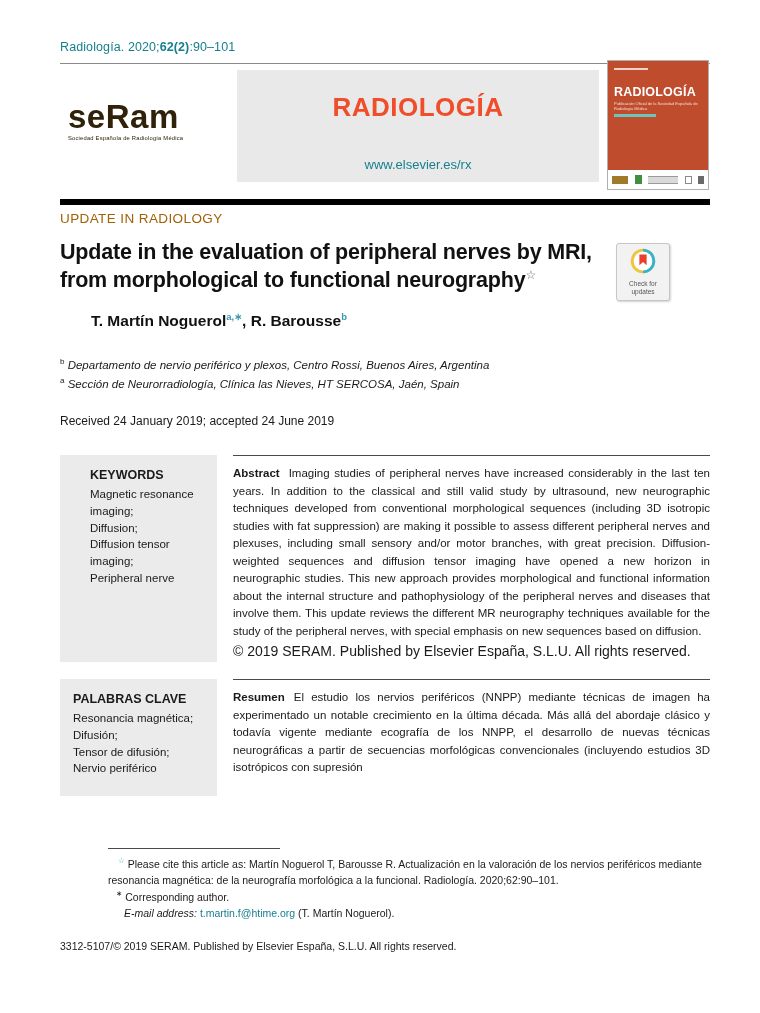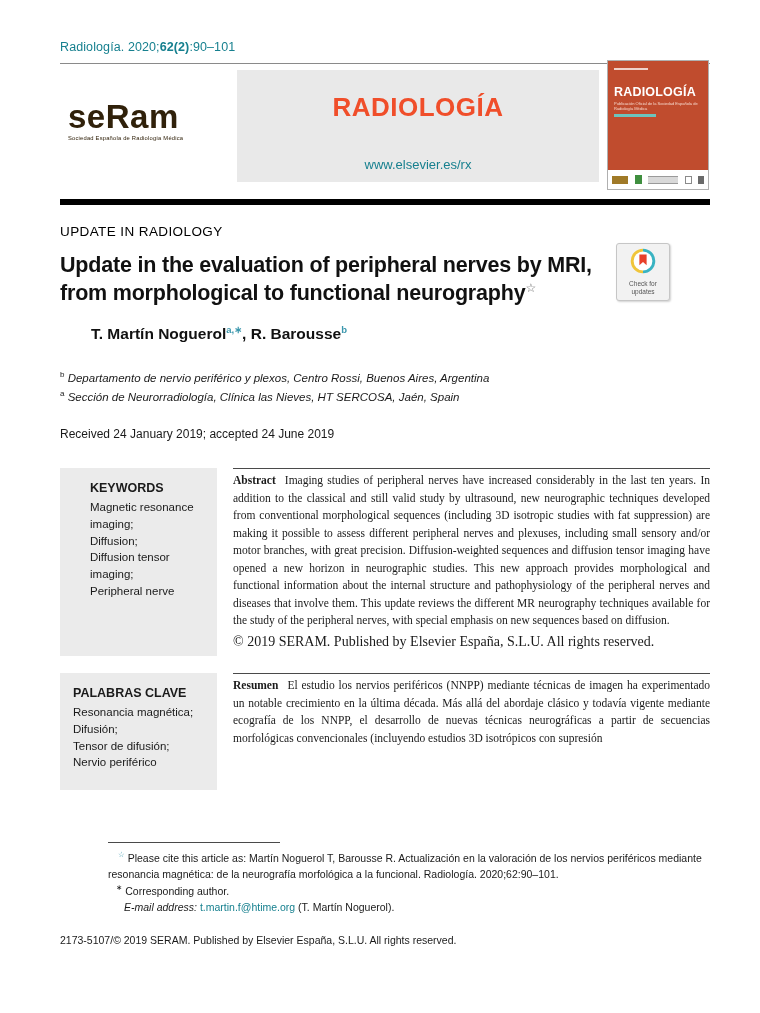--- a/index.html
+++ b/index.html
@@ -30,40 +30,40 @@
   .cover-foot{position:absolute; left:0; right:0; bottom:0; height:19px; background:#fff; display:flex; align-items:center; justify-content:space-between; padding:0 4px;}
   .cl{display:inline-block;}
   .cl-gold{width:16px; height:8px; background:#a07a28;}
   .cl-green{width:7px; height:9px; background:#3f8f3f;}
   .cl-wide{width:30px; height:8px; background:#d9d9d9; border-top:1px solid #9a9a9a; border-bottom:1px solid #9a9a9a;}
   .cl-sq{width:7px; height:8px; border:1px solid #8a8a8a;}
   .cl-sq2{width:6px; height:8px; background:#6a6a6a;}
 
   .blackbar{height:6px; background:#000; margin-top:9px;}
 
-  .section-label{margin-top:19px; font-size:13.5px; color:#000000; letter-spacing:.4px;}
+  .section-label{margin-top:6px; font-size:13.5px; color:#a16207; letter-spacing:.4px;}
   .title{margin-top:13px; font-size:21.5px; font-weight:700; line-height:1.3; color:#111; width:565px; letter-spacing:-.2px;}
   .title .star{font-size:12px; color:#6d6d6d; font-weight:400;}
 
   .badge{position:absolute; top:203px; right:40px; width:54px; background:#f2f2f2; border:1px solid #c6c6c6; border-radius:3px; text-align:center; padding:4px 2px 3px; box-shadow:1px 1px 2px rgba(0,0,0,.18); cursor:pointer;}
   .badge-label{font-size:6.5px; color:#555; line-height:1.3; width:38px; margin:2px auto 0;}
 
   .authors{margin-top:16px; font-size:15.5px; font-weight:700; color:#111;margin-left:31px;}
   .authors sup{font-size:9.5px; color:var(--sup-teal); font-weight:700;}
   .affs{margin-top:26px; font-size:11.5px; font-style:italic; line-height:1.55; color:#1a1a1a;}
   .affs sup{font-size:8px; font-style:normal;}
   .received{margin-top:21px; font-size:12px;}
 
   .abs-grid{margin-top:27px; display:grid; grid-template-columns:157px 1fr; column-gap:16px; row-gap:17px;}
   .kwbox{background:var(--box-gray); padding:13px 13px;}
   .kwbox-en{min-height:188px;padding-left:30px;}
   .kwbox-es{min-height:117px;}
   .kwtitle{font-size:12.5px; font-weight:700; margin-bottom:4px;}
   .kwitem{font-size:11.5px; line-height:1.45;}
-  .abscol{border-top:1px solid #4a4a4a; padding-top:3px;font-family:Liberation Serif, serif;}
+  .abscol{border-top:1px solid #4a4a4a; padding-top:9px;}
   .abs-p{font-size:11.5px; line-height:1.52; text-align:justify;}
   .abs-p b{margin-right:9px;}
   .copyline{font-size:14px; line-height:1.52; margin-top:1px;}
   .es-title{font-size:12.5px; font-weight:700; line-height:1.4; width:462px; margin-bottom:13px; margin-top:3px;}
 
   .fns{margin-top:52px;margin-left:48px;}
   .fn-divider{width:172px; border-top:1px solid #4a4a4a; margin-bottom:6px;}
   .fn{font-size:10.5px; line-height:1.5; color:#1a1a1a;}
   .fn sup{font-size:7.5px;}
   .fn-cite{text-indent:10px;}
@@ -162,16 +162,16 @@
 
     </div>
 
     <div class="fns">
       <div class="fn-divider"></div>
       <div class="fn fn-cite"><sup>☆</sup> <span>Please cite this article as: Martín Noguerol T, Barousse R. Actualización en la valoración de los nervios periféricos mediante resonancia magnética: de la neurografía morfológica a la funcional. Radiología. 2020;62:90–101.</span></div>
       <div class="fn fn-corr"><sup>∗</sup> <span>Corresponding author.</span></div>
       <div class="fn fn-email"><i>E-mail address:</i> <a class="teal-link">t.martin.f@htime.org</a> <span>(T. Martín Noguerol).</span></div>
     </div>
 
-    <div class="issn">2173-5107/© 2019 SERAM. Published by Elsevier España, S.L.U. All rights reserved.</div>
+    <div class="issn">3312-5107/© 2019 SERAM. Published by Elsevier España, S.L.U. All rights reserved.</div>
 
   </div>
 </div>
 
 </body></html>

